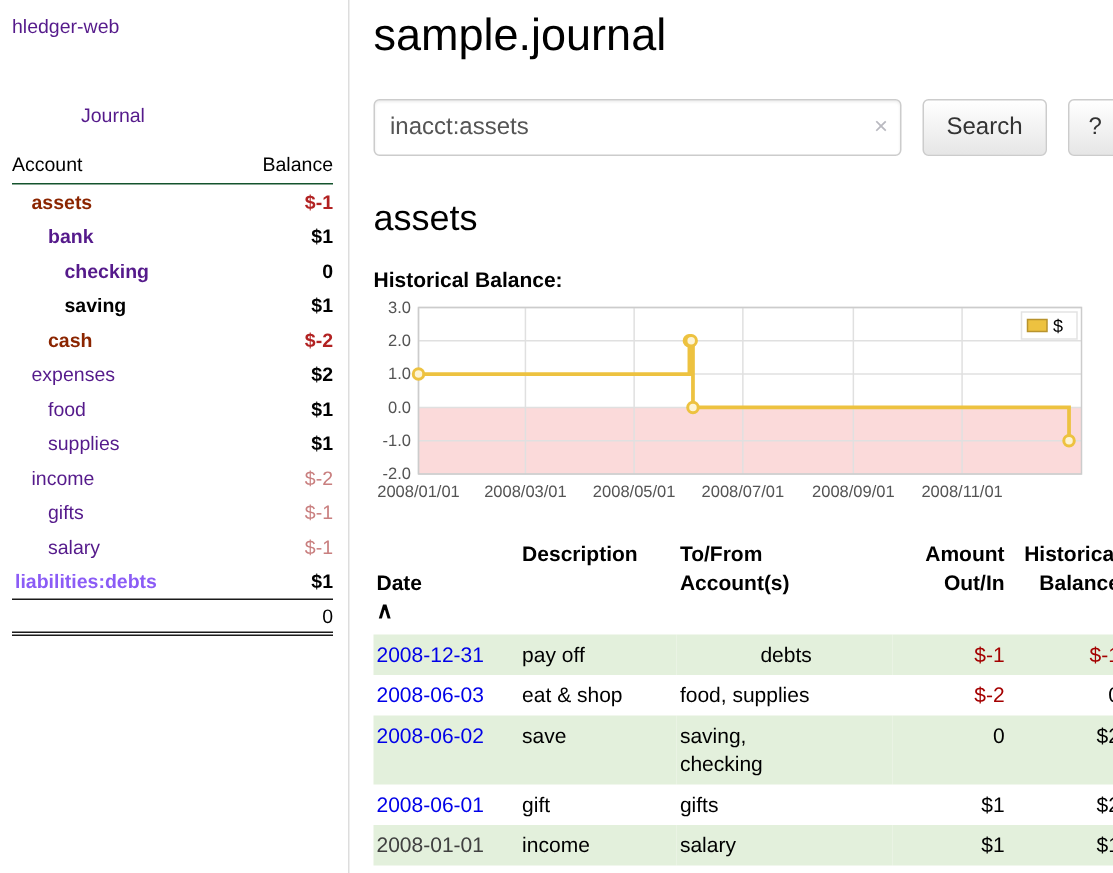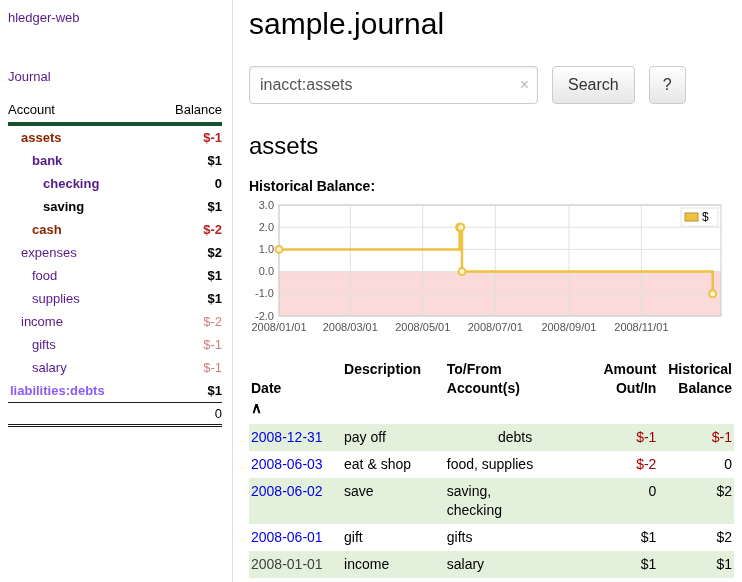--- a/index.html
+++ b/index.html
@@ -12,33 +12,33 @@
   a { text-decoration:none; }
   .layout { display:flex; width:742px; height:582px; }
 
   
   .sidebar {
     flex:0 0 233px; width:233px; min-height:582px;
     border-right:1px solid #ddd;
     padding:10px 10px 12px 8px;
   }
   .brand { font-size:13px; display:inline-block; }
-  .nav { margin-top:44px; }
+  .nav { margin-top:44px;margin-left:46px; }
   .accounts { width:100%; border-collapse:collapse; margin-top:16px; font-size:13px; }
-  .accounts th { font-weight:normal; border-bottom:4px solid #14532d; padding:2px 0 5px; text-align:left; }
+  .accounts th { font-weight:normal; border-bottom:1px solid #14532d; padding:2px 0 5px; text-align:left; }
   .accounts th.num { text-align:right; }
   .accounts td { padding:4px 0; white-space:nowrap; }
   .num { text-align:right; }
   .total-row td { border-top:1px solid #1a1a1a; border-bottom:3px double #1a1a1a; padding:3px 0; }
 
   
   .main { flex:1; padding:6px 8px 0 16px; }
   h1 { font-size:30px; font-weight:normal; margin:0; line-height:36px; }
   .search-row { margin-top:24px; display:flex; align-items:center; }
-  .search-box { position:relative; width:289px; }
+  .search-box { position:relative; width:352px; }
   .search-input {
     width:100%; height:38px; border:1px solid #ccc; border-radius:4px;
     padding:8px 30px 8px 10px; font-size:16px; color:#555;
     font-family:"Liberation Sans", sans-serif;
     box-shadow:inset 0 1px 2px rgba(0,0,0,0.08); outline:none;
   }
   .clear-icon {
     position:absolute; right:9px; top:50%; transform:translateY(-50%);
     color:#b9b9c0; font-size:16px; cursor:pointer; line-height:1;
   }

